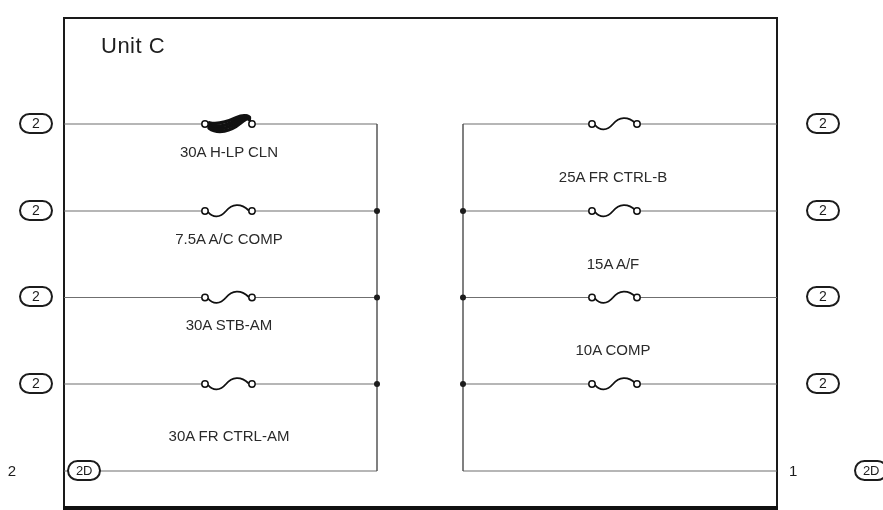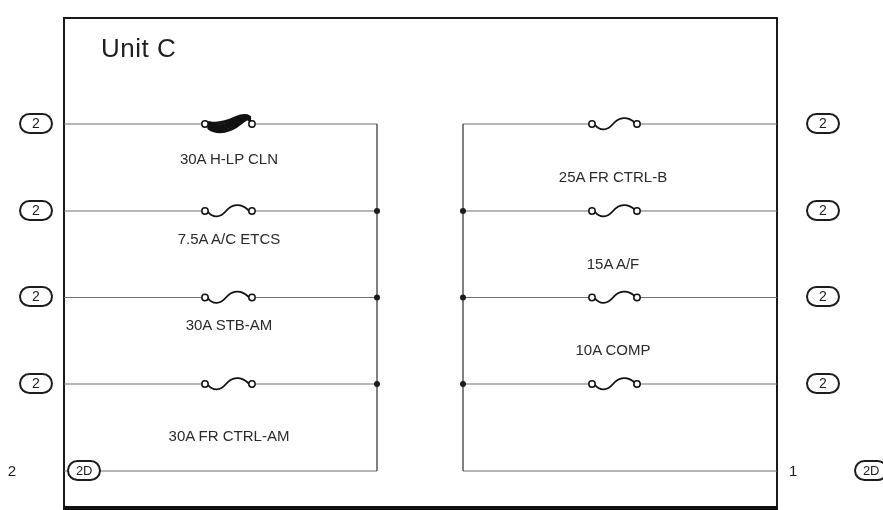--- a/index.html
+++ b/index.html
@@ -18,21 +18,21 @@
   }
   .svg-layer {
     position: absolute;
     left: 0;
     top: 0;
   }
   .title {
     position: absolute;
     left: 101px;
     top: 33px;
-    font-size: 26px;
+    font-size: 22px;
     letter-spacing: 0.5px;
     color: #1f1f1f;
     white-space: nowrap;
   }
   .fuse-label {
     position: absolute;
     width: 300px;
     text-align: center;
     font-size: 15px;
     color: #2a2a2a;
@@ -167,22 +167,22 @@
   <div class="oval" style="left:19px; top:113px">2</div>
   <div class="oval" style="left:19px; top:200px">2</div>
   <div class="oval" style="left:19px; top:286px">2</div>
   <div class="oval" style="left:19px; top:373px">2</div>
 
   <div class="oval" style="left:806px; top:113px">2</div>
   <div class="oval" style="left:806px; top:200px">2</div>
   <div class="oval" style="left:806px; top:286px">2</div>
   <div class="oval" style="left:806px; top:373px">2</div>
 
-  <div class="fuse-label col-left" style="top:150px">30A H-LP CLN</div>
-  <div class="fuse-label col-left" style="top:230px">7.5A A/C ETCS</div>
+  <div class="fuse-label col-left" style="top:143px">30A H-LP CLN</div>
+  <div class="fuse-label col-left" style="top:230px">7.5A A/C COMP</div>
   <div class="fuse-label col-left" style="top:316px">30A STB-AM</div>
   <div class="fuse-label col-left" style="top:427px">30A FR CTRL-AM</div>
 
   <div class="fuse-label col-right" style="top:143px">25A FR CTRL-B</div>
   <div class="fuse-label col-right" style="top:230px">15A A/F</div>
   <div class="fuse-label col-right" style="top:316px">10A COMP</div>
 
   <div class="pin" style="left:0px; top:462px; width:16px; text-align:right">2</div>
   <div class="oval small-text" style="left:19px; top:460px">2D</div>
 

